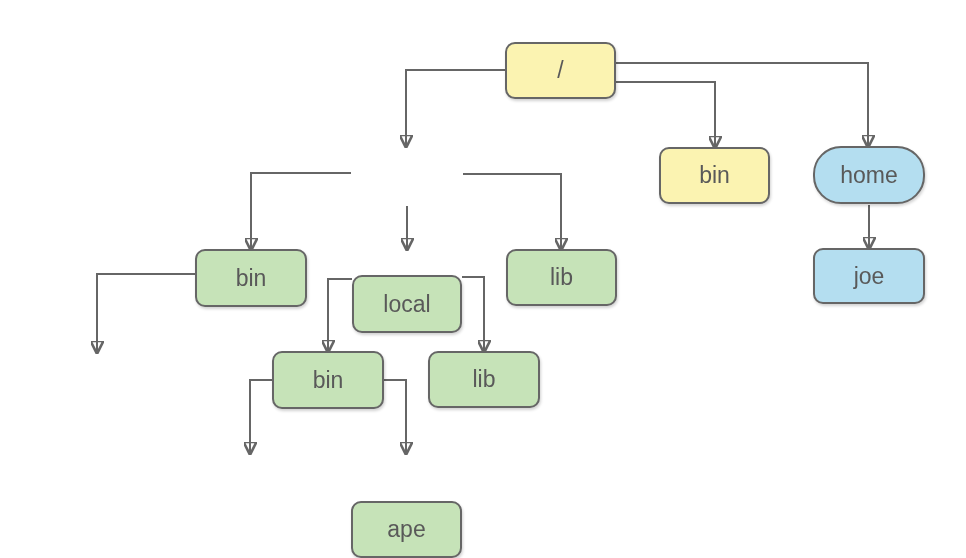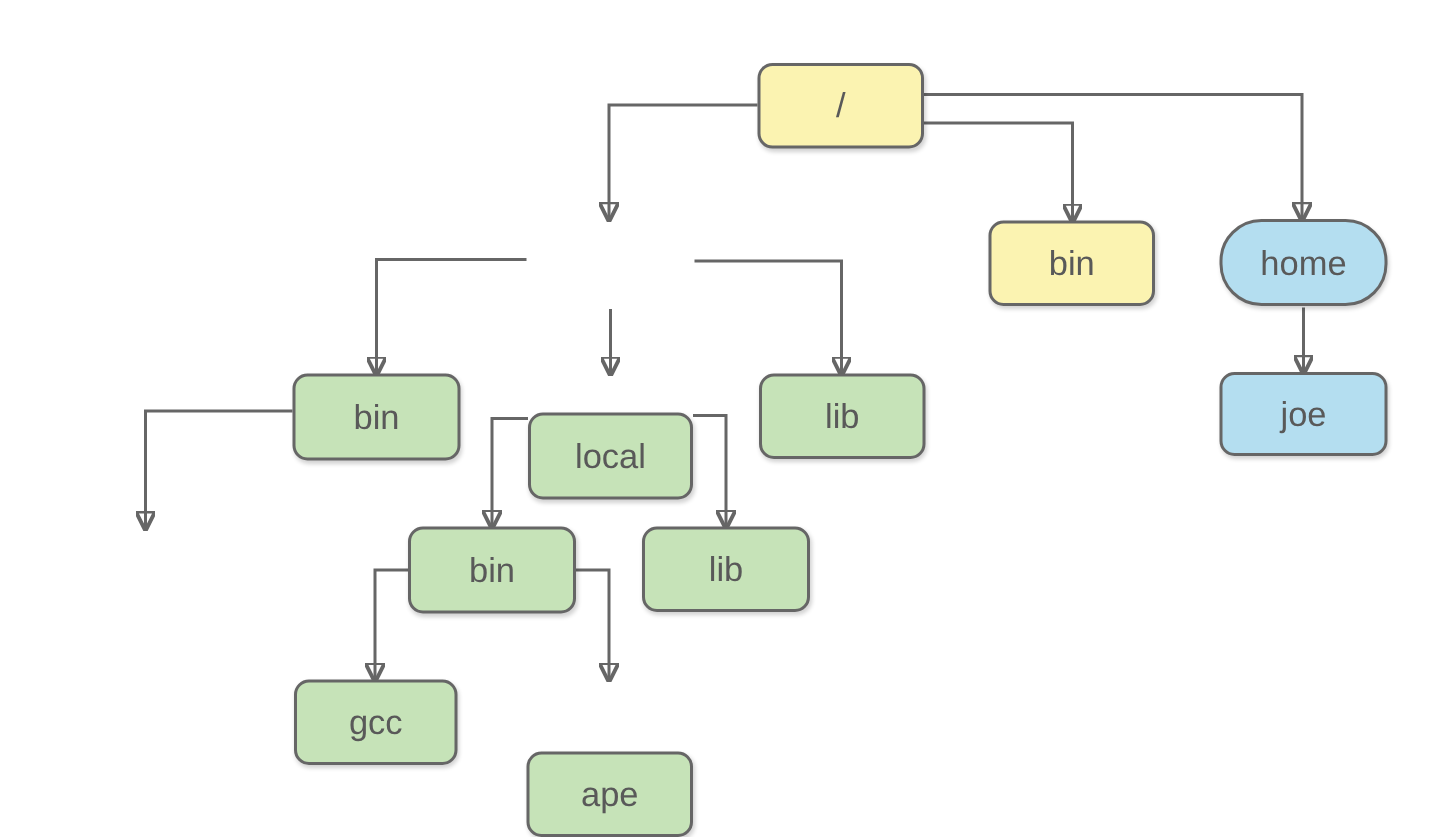--- a/index.html
+++ b/index.html
@@ -82,20 +82,17 @@
     </div>
   <div class="node green  n-lib1">
       <span>lib</span>
     </div>
   <div class="node green  n-bin2">
       <span>bin</span>
     </div>
   <div class="node green  n-lib2">
       <span>lib</span>
     </div>
-  <div class="node green  n-gcc">
-      <span>gcc</span>
-    </div>
   <div class="node green  n-ape">
       <span>ape</span>
     </div>
 
 </div>
 
 </body></html>

